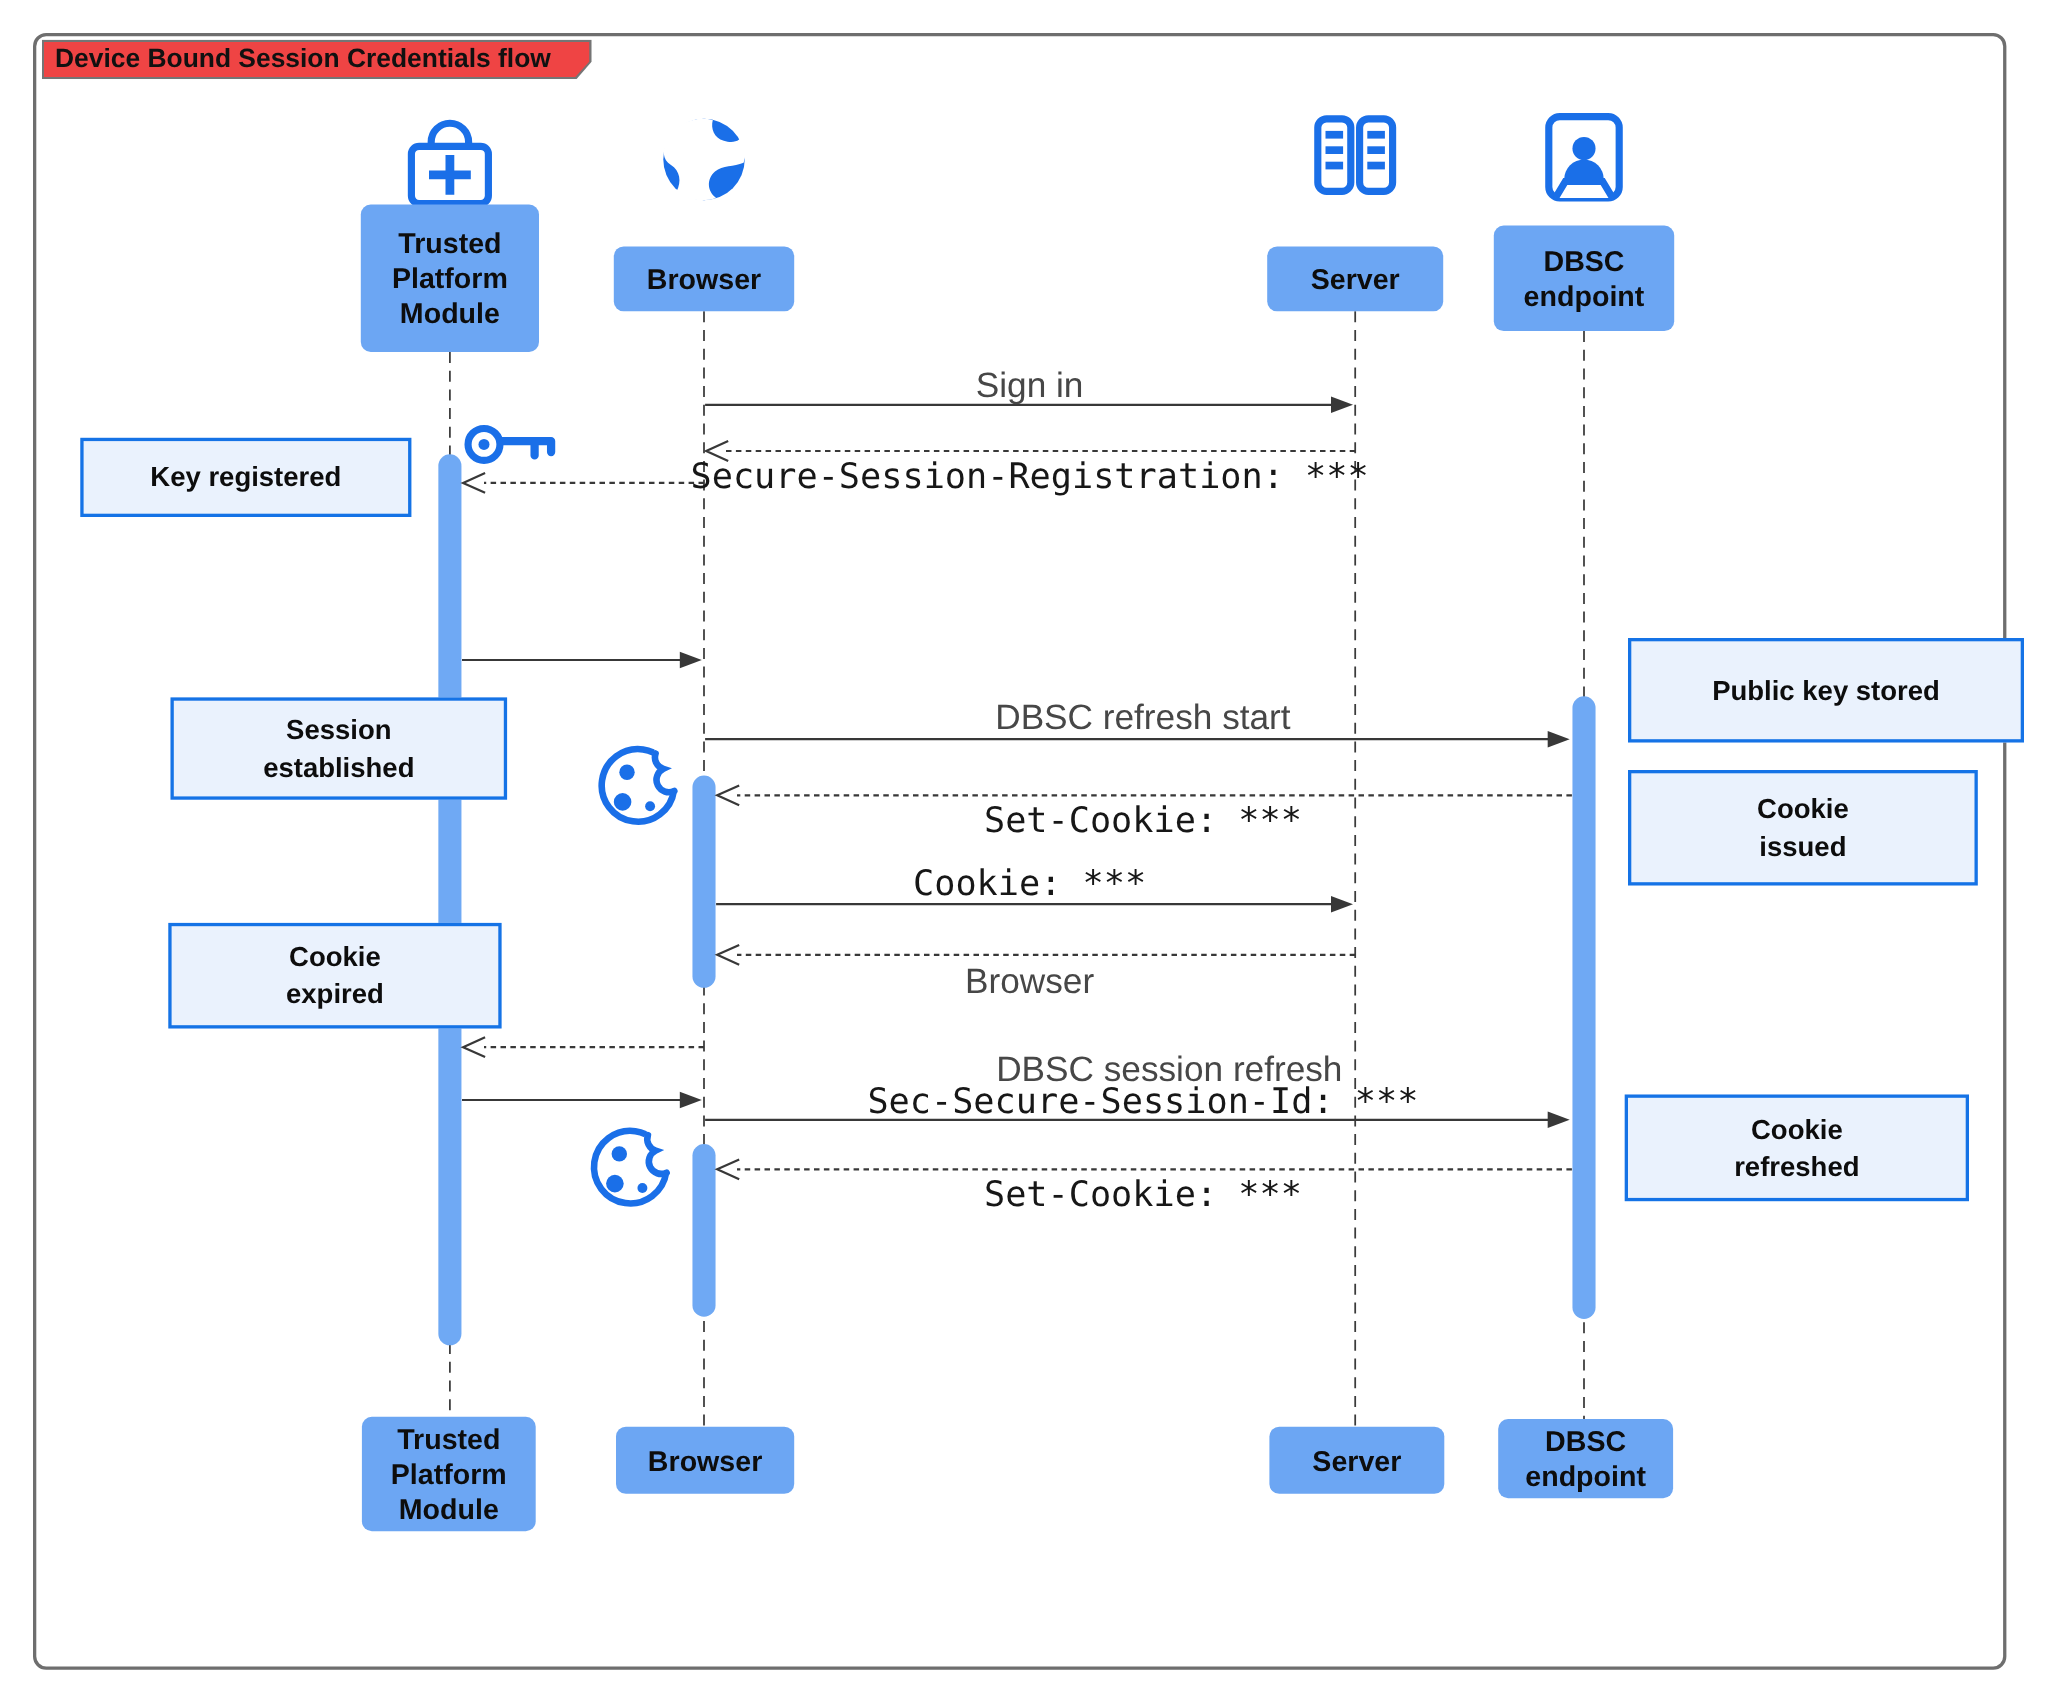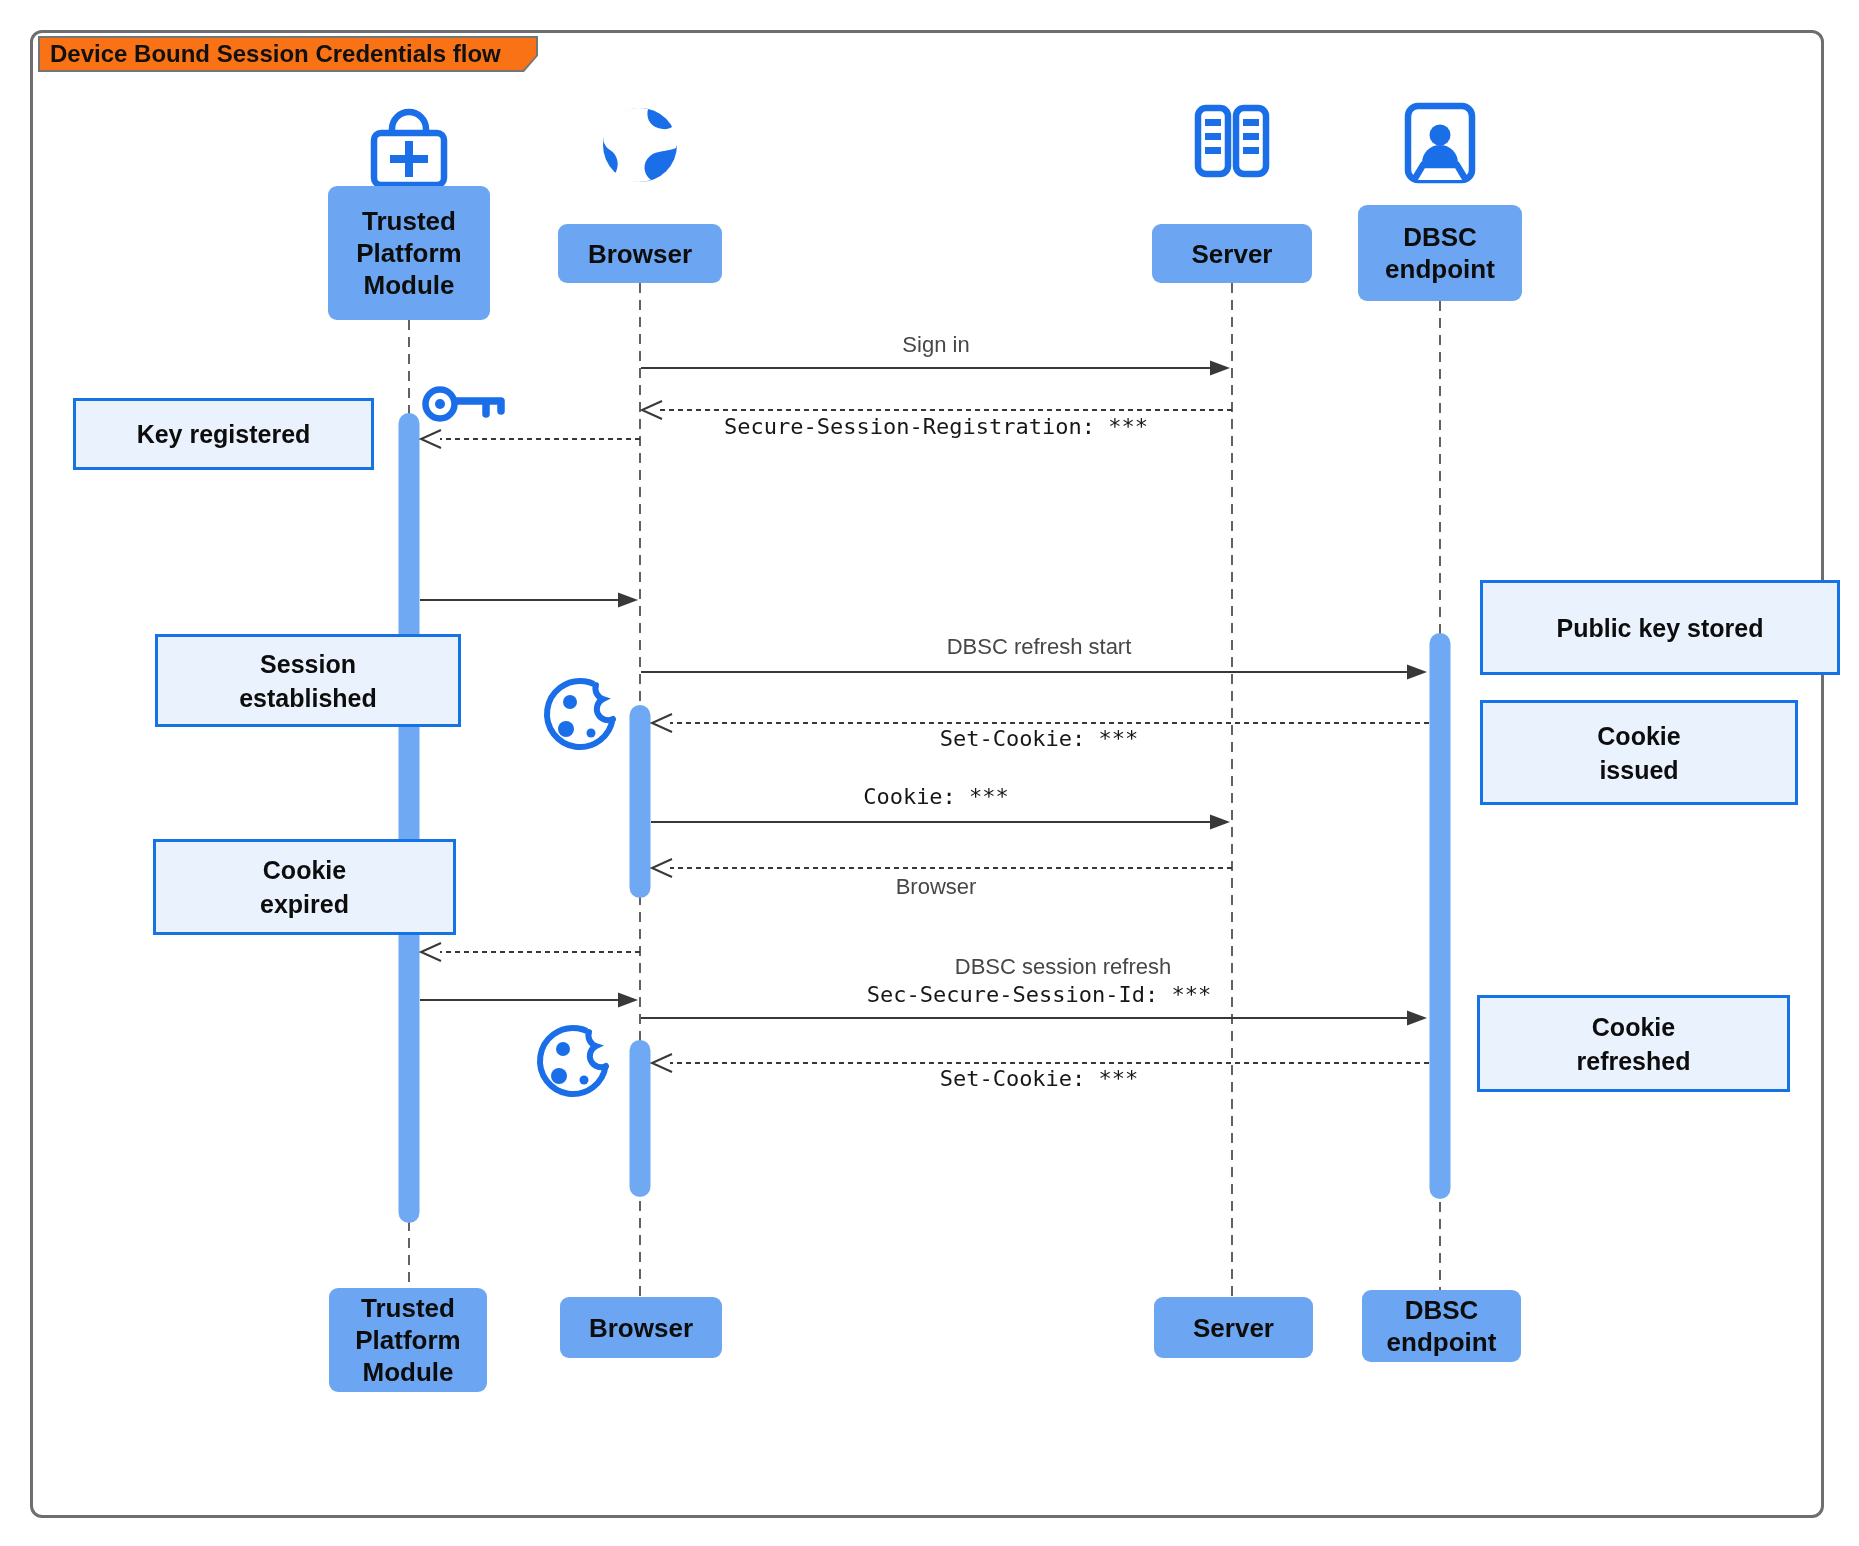--- a/index.html
+++ b/index.html
@@ -4,33 +4,33 @@
 <style>
   html,body{margin:0;padding:0;background:#ffffff;}
   .stage{position:relative;width:1859px;height:1546px;background:#ffffff;overflow:hidden;
          font-family:"Liberation Sans",sans-serif;}
   .frame{position:absolute;left:30px;top:30px;width:1788px;height:1482px;
          border:3px solid #6e6e6e;border-radius:12px;}
   .title-tab{position:absolute;left:38px;top:36px;width:500px;height:36px;
          background:#757575;
          clip-path:polygon(0 0,100% 0,100% 55%,calc(100% - 14px) 100%,0 100%);}
   .title-tab-inner{position:absolute;left:2px;top:2px;right:2px;bottom:2px;
-         background:#f97316;
+         background:#ef4444;
          clip-path:polygon(0 0,100% 0,100% 55%,calc(100% - 13px) 100%,0 100%);
          display:flex;align-items:center;padding-left:10px;box-sizing:border-box;
          font-size:24px;font-weight:bold;color:#111;}
   svg.layer{position:absolute;left:0;top:0;}
   .actor-box{position:absolute;background:#6ca6f3;border-radius:9px;
          display:flex;align-items:center;justify-content:center;text-align:center;
          font-size:26px;font-weight:bold;color:#0d0d0d;line-height:32px;white-space:pre-line;}
   .note{position:absolute;background:#eaf2fd;border:3.5px solid #1573e6;box-sizing:border-box;
          display:flex;align-items:center;justify-content:center;text-align:center;
          font-size:25px;font-weight:bold;color:#0d0d0d;line-height:34px;white-space:pre-line;}
   .msg{position:absolute;transform:translateX(-50%);white-space:nowrap;
-         font-size:22px;color:#474747;}
+         font-size:32px;color:#474747;}
   .msg.mono{font-family:"DejaVu Sans Mono",monospace;color:#171717;}
 </style>
 </head>
 <body>
 
 <div class="stage">
 
   <div class="frame"></div>
 
   <svg class="layer" width="1859" height="1546" viewBox="0 0 1859 1546">

